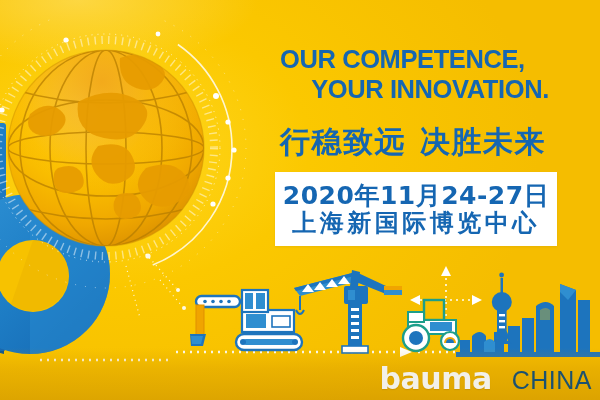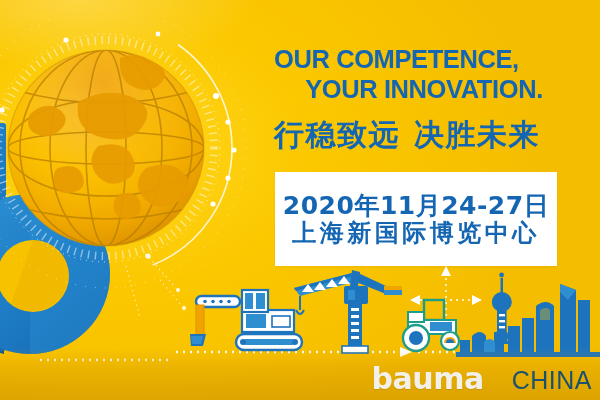--- a/index.html
+++ b/index.html
@@ -27,68 +27,68 @@
     position:absolute; left:0; top:0; width:260px; height:70px;
     background:radial-gradient(ellipse at 30% 0%, rgba(255,228,120,.55), rgba(255,228,120,0) 70%);
     pointer-events:none;
   }
 
   
   .art-left { position:absolute; left:-30px; top:18px; width:300px; height:350px; }
   .art-left svg { display:block; }
 
   
-  .copy { position:absolute; left:274px; top:44px; width:300px; }
+  .copy { position:absolute; left:280px; top:44px; width:300px; }
   .tagline {
     color:#1566b2;
     font-weight:bold;
     font-size:25.5px;
     line-height:30px;
     letter-spacing:-0.4px;
     white-space:nowrap;
     font-family:"Liberation Sans", sans-serif;
   }
   .tagline .l2 { display:block;text-align:center; }
   .cn-head {
     color:#1566b2;
     font-weight:bold;
     font-size:30px;
     line-height:34px;
     letter-spacing:1.5px;
-    margin-top:14px;
+    margin-top:21px;
     white-space:nowrap;
     font-family:"DejaVu Sans", sans-serif;
   }
   .cn-head .gap { display:inline-block; width:14px; }
 
   
   .datebox {
     position:absolute; left:275px; top:172px;
-    width:282px; height:94px;
+    width:282px; height:74px;
     background:#ffffff;
     display:flex; flex-direction:column;
     align-items:center; justify-content:center;
     box-shadow:0 1px 2px rgba(120,85,0,.10);
   }
   .datebox .line {
     color:#1566b2; font-weight:bold;
     font-family:"DejaVu Sans", sans-serif;
     white-space:nowrap;
   }
   .datebox .d1 { font-size:25px; line-height:28px; letter-spacing:0.5px; }
   .datebox .d2 { font-size:24px; line-height:27px; letter-spacing:3.5px; }
 
   
   .machines { position:absolute; left:0; bottom:32px; width:600px; height:120px; }
   .machines svg { display:block; }
 
   
   .logo {
     position:absolute; right:8px; bottom:6px;
-    display:flex; align-items:baseline; gap:16px;
+    display:flex; align-items:baseline; gap:8px;
   }
   .logo .bauma {
     font-family:"DejaVu Sans", sans-serif;
     font-size:30px; font-weight:bold;
     color:#f2f0e9; letter-spacing:-0.5px;
     text-shadow:0 1px 1px rgba(150,100,0,.25);
     line-height:30px;
   }
   .logo .china {
     font-family:"Liberation Sans", sans-serif;

